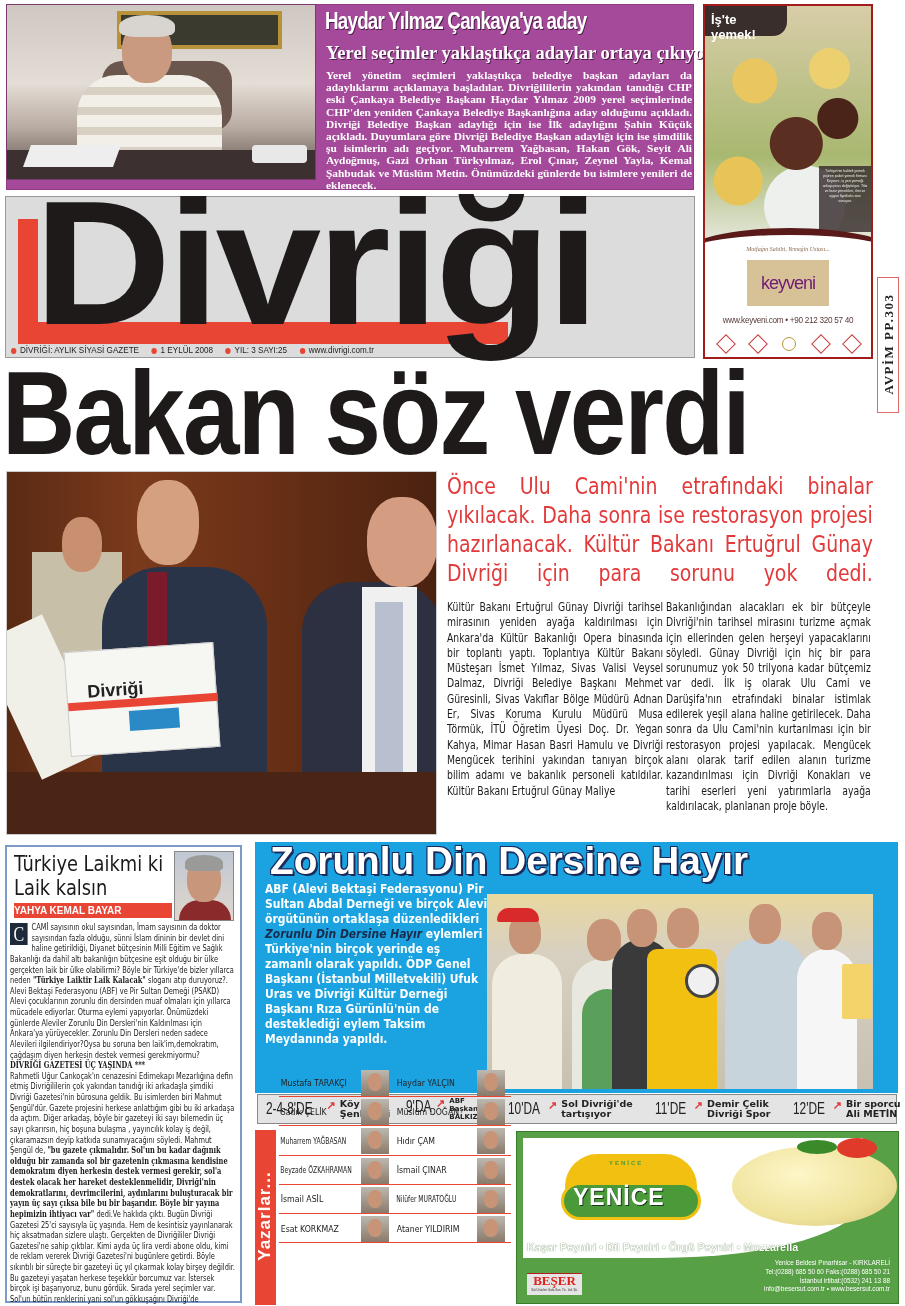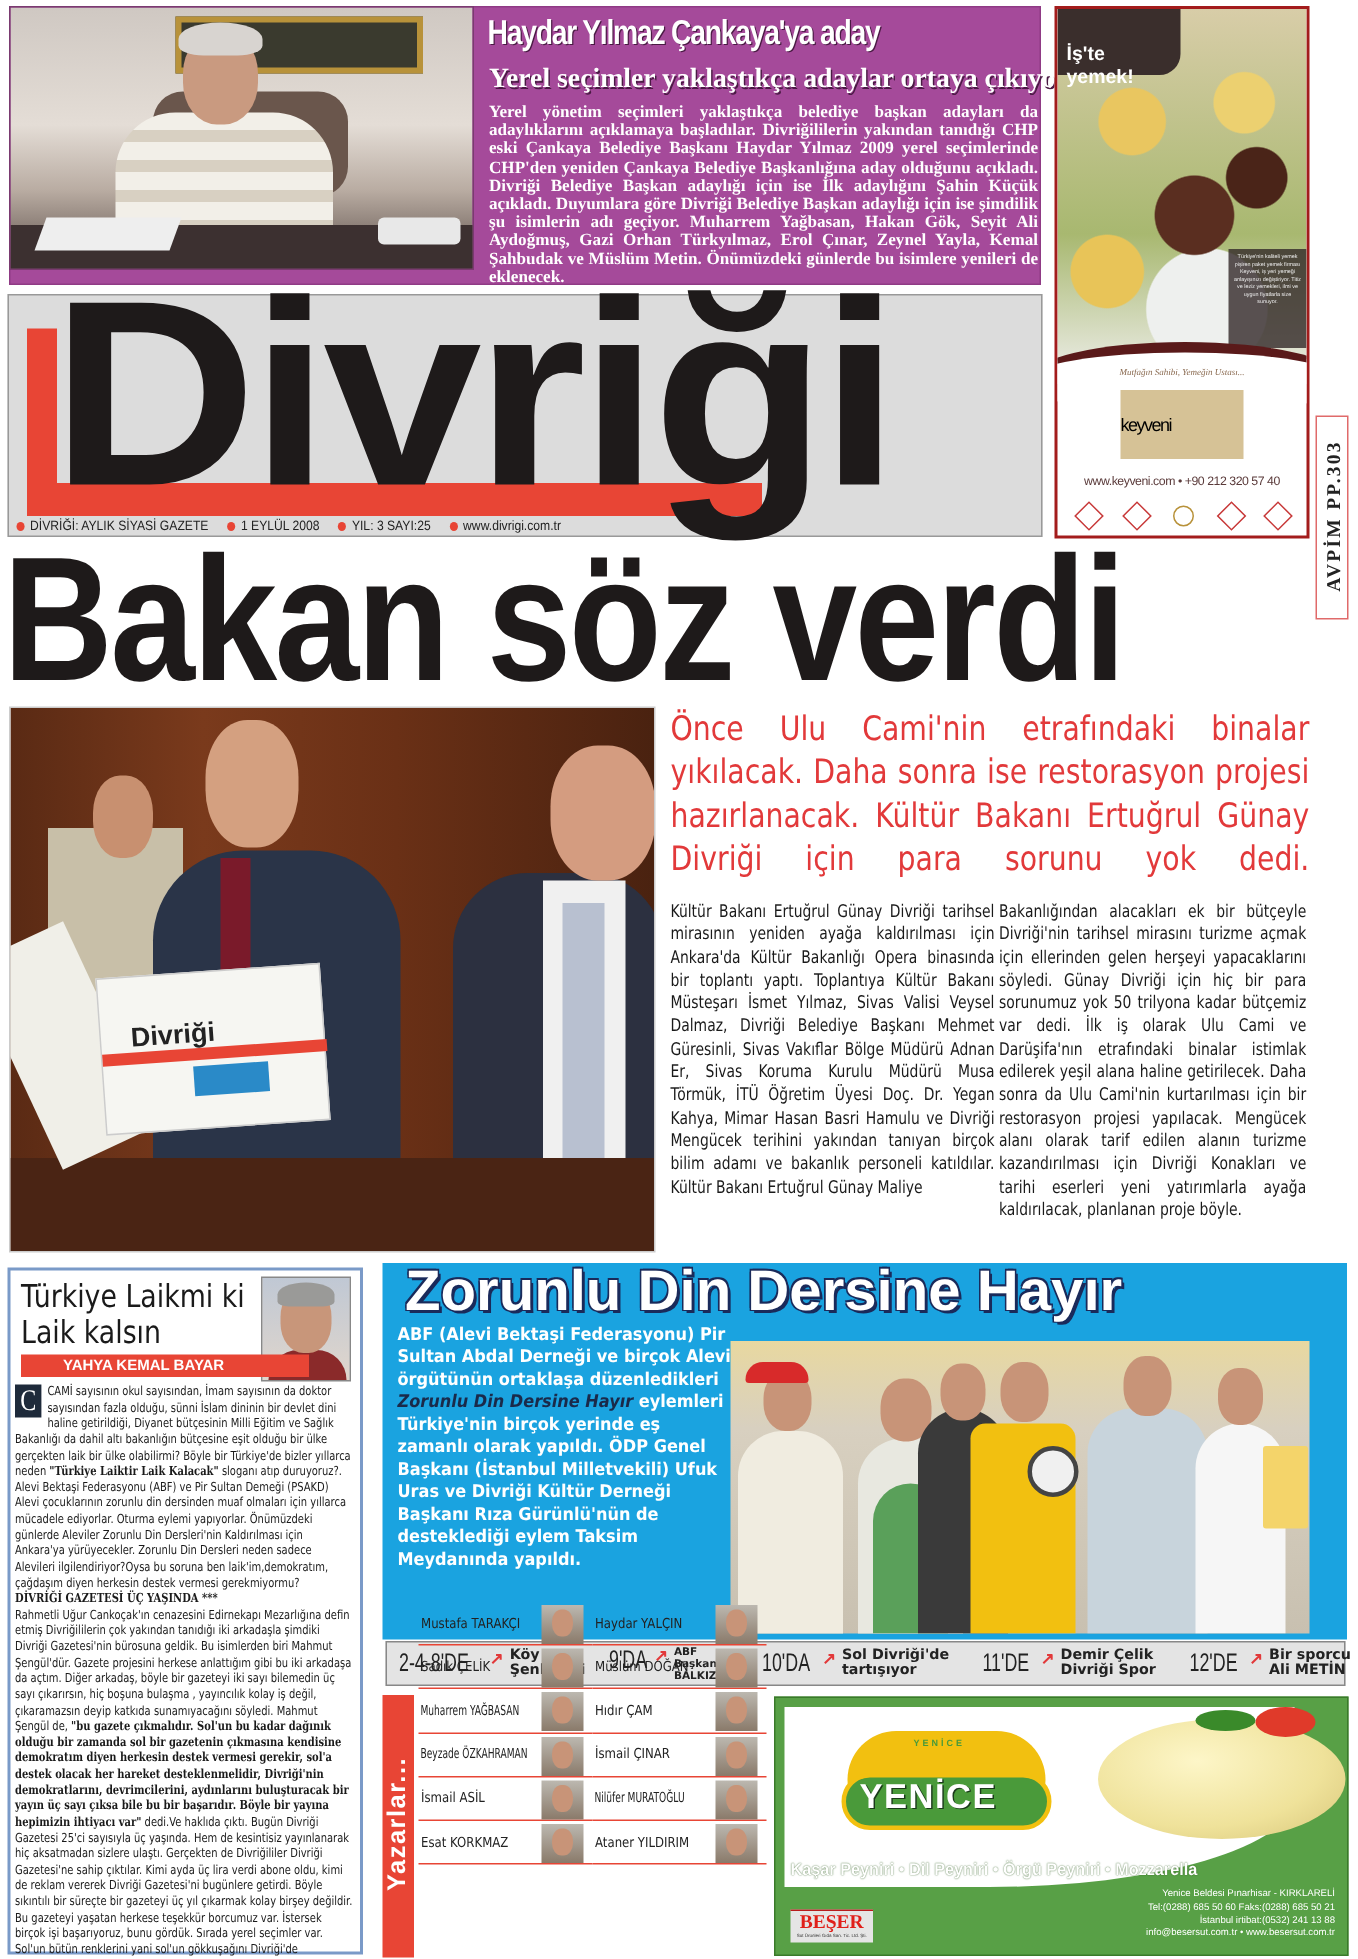--- a/index.html
+++ b/index.html
@@ -15,25 +15,25 @@
 #top-photo .chair{position:absolute;left:95px;top:56px;width:130px;height:70px;border-radius:20px;background:#6a564c;z-index:0}
 #top-photo .desk{position:absolute;left:0;top:145px;width:310px;height:35px;background:#3c3030}
 #top-photo .papers{position:absolute;left:20px;top:140px;width:90px;height:22px;background:#eee;transform:skewX(-20deg)}
 #top-photo .phone{position:absolute;left:245px;top:140px;width:55px;height:18px;background:#e8e8e8;border-radius:4px}
 #top-title{left:325px;top:8px;width:370px;color:#fff;font-family:"Liberation Sans",sans-serif;font-weight:bold;font-size:23px;letter-spacing:-1px;transform:scaleX(.82);transform-origin:left;white-space:nowrap;text-shadow:1px 1px 0 #4a1a44}
 #top-sub{left:326px;top:43px;width:370px;color:#fff;font-family:"Liberation Serif",serif;font-weight:bold;font-size:18.5px;white-space:nowrap;text-shadow:1px 1px 0 #4a1a44}
 #top-body{left:326px;top:69px;width:366px;color:#fff;font-family:"Liberation Serif",serif;font-weight:bold;font-size:11.4px;line-height:12.2px;text-align:justify}
 
 #ad-keyveni{left:703px;top:4px;width:170px;height:355px;border:2px solid #a31c1c;background:#fff;overflow:hidden}
 #ad-keyveni .food{position:absolute;left:0;top:0;width:166px;height:250px;background:radial-gradient(circle at 30% 30%,#e9c660 0 22px,transparent 23px),radial-gradient(circle at 75% 25%,#ecd070 0 20px,transparent 21px),radial-gradient(circle at 55% 55%,#5a2e20 0 26px,transparent 27px),radial-gradient(circle at 80% 45%,#4a2418 0 20px,transparent 21px),radial-gradient(circle at 20% 70%,#e8c458 0 24px,transparent 25px),radial-gradient(circle at 60% 80%,#eef0ee 0 40px,transparent 41px),linear-gradient(180deg,#d8cda8,#a8b870 60%,#f0f0ee)}
-#ad-keyveni .tag{position:absolute;left:0;top:0;width:82px;height:30px;background:#3a2e2c;color:#fff;font-weight:bold;font-size:13px;padding:22px 6px;border-radius:0 0 14px 0}
+#ad-keyveni .tag{position:absolute;left:0;top:0;width:82px;height:30px;background:#3a2e2c;color:#fff;font-weight:bold;font-size:13px;padding:6px 6px;border-radius:0 0 14px 0}
 #ad-keyveni .textbox{position:absolute;left:114px;top:160px;width:52px;height:66px;background:rgba(50,40,40,.8);color:#eee;font-size:3.6px;line-height:5px;padding:3px;text-align:center}
 #ad-keyveni .swoosh{position:absolute;left:-20px;top:222px;width:210px;height:50px;border-radius:50%;border-top:7px solid #5a1a1a;background:#fff}
 #ad-keyveni .slogan{position:absolute;left:0;top:240px;width:166px;text-align:center;font-family:"Liberation Serif",serif;font-style:italic;font-size:6px;color:#8a6a50}
-#ad-keyveni .logo{position:absolute;left:42px;top:254px;width:82px;height:46px;background:#d6c296;color:#000000;font-size:12px;line-height:46px;letter-spacing:-1px}
+#ad-keyveni .logo{position:absolute;left:42px;top:254px;width:82px;height:46px;background:#d6c296;color:#701a75;font-size:18px;text-align:center;line-height:46px;letter-spacing:-1px}
 #ad-keyveni .url{position:absolute;left:0;top:310px;width:166px;text-align:center;font-size:8.2px;color:#5a3a3a;letter-spacing:-.3px}
 #ad-keyveni .badges{position:absolute;left:14px;top:331px;width:140px;display:flex;justify-content:space-between}
 #ad-keyveni .badge{width:14px;height:14px;border:1.5px solid #c83a3a;transform:rotate(45deg)}
 #ad-keyveni .badge.round{transform:none;border-radius:50%;border-color:#b8923a}
 #avpim{left:877px;top:277px;width:22px;height:136px;border:1.5px solid #e06a6a;background:#fff}
 #avpim span{position:absolute;left:-56px;top:58px;width:134px;transform:rotate(-90deg);font-family:"Liberation Serif",serif;font-weight:bold;font-size:13px;letter-spacing:1.5px;color:#222;white-space:nowrap;text-align:center}
 
 #masthead{left:5px;top:196px;width:690px;height:162px;background:#dcdcdc;border:1px solid #999}
 #mh-red-v{left:12px;top:22px;width:20px;height:120px;background:#e84535}
 #mh-red-h{left:12px;top:125px;width:490px;height:22px;background:#e84535}
@@ -65,21 +65,21 @@
 .col{font-family:"DejaVu Sans",sans-serif;font-size:11.6px;line-height:15.3px;color:#1a1a1a;text-align:justify;transform:scaleX(.8);transform-origin:left}
 #col1{left:447px;top:600px;width:270px}
 #col2{left:666px;top:600px;width:256px}
 
 #col-box{left:5px;top:845px;width:237px;height:458px;border:2px solid #7a9ac8;background:#fff}
 #col-title{left:14px;top:852px;font-family:"DejaVu Sans",sans-serif;font-size:21px;line-height:24px;color:#1a1a1a;transform:scaleX(.85);transform-origin:left;width:190px}
 #col-photo{left:174px;top:851px;width:60px;height:70px;border:1px solid #888;background:linear-gradient(180deg,#c0c8d4,#e0d6cc);overflow:hidden}
 #col-photo .face{position:absolute;left:12px;top:6px;width:34px;height:44px;border-radius:45%;background:#c8967a}
 #col-photo .hair{position:absolute;left:10px;top:3px;width:38px;height:16px;border-radius:50% 50% 20% 20%;background:#9a9a98}
 #col-photo .body{position:absolute;left:4px;top:48px;width:52px;height:22px;border-radius:20px 20px 0 0;background:#8a2a2a}
-#col-author{left:14px;top:903px;width:192px;height:15px;background:#e84535;color:#fff;font-weight:bold;font-size:10px;padding-left:28px;line-height:15px}
+#col-author{left:14px;top:903px;width:158px;height:15px;background:#e84535;color:#fff;font-weight:bold;font-size:10px;line-height:15px}
 #col-text{left:10px;top:922px;width:283px;font-family:"DejaVu Sans",sans-serif;font-size:8.3px;line-height:10.62px;color:#1a1a1a;transform:scaleX(.8);transform-origin:left}
 #col-text .dropcap{float:left;width:22px;height:22px;background:#1e2a3a;color:#fff;font-family:"Liberation Serif",serif;font-size:20px;line-height:22px;text-align:center;margin:1px 5px 0 0}
 #col-text b{font-family:"DejaVu Serif",serif}
 
 #blue-box{left:255px;top:842px;width:643px;height:251px;background:#1aa3e0}
 #blue-title{left:270px;top:840px;font-family:"Liberation Sans",sans-serif;font-weight:900;font-size:38px;color:#fff;letter-spacing:0;white-space:nowrap;text-shadow:2px 2px 0 #1a2a5a,-1px -1px 0 #1a2a5a,1px -1px 0 #1a2a5a,-1px 1px 0 #1a2a5a;transform:scaleX(1.02);transform-origin:left}
 #blue-text{left:265px;top:882px;width:245px;font-family:"DejaVu Sans",sans-serif;font-weight:bold;font-size:11.7px;line-height:15px;color:#fff;transform:scaleX(.92);transform-origin:left}
 #blue-text i{color:#1a2a4a}
 #blue-photo{left:487px;top:894px;width:386px;height:195px;background:linear-gradient(180deg,#e8d8a0 0%,#d8d0c0 30%,#c8c0b0 100%);overflow:hidden}
 #blue-photo .p{position:absolute;border-radius:30px 30px 0 0}

